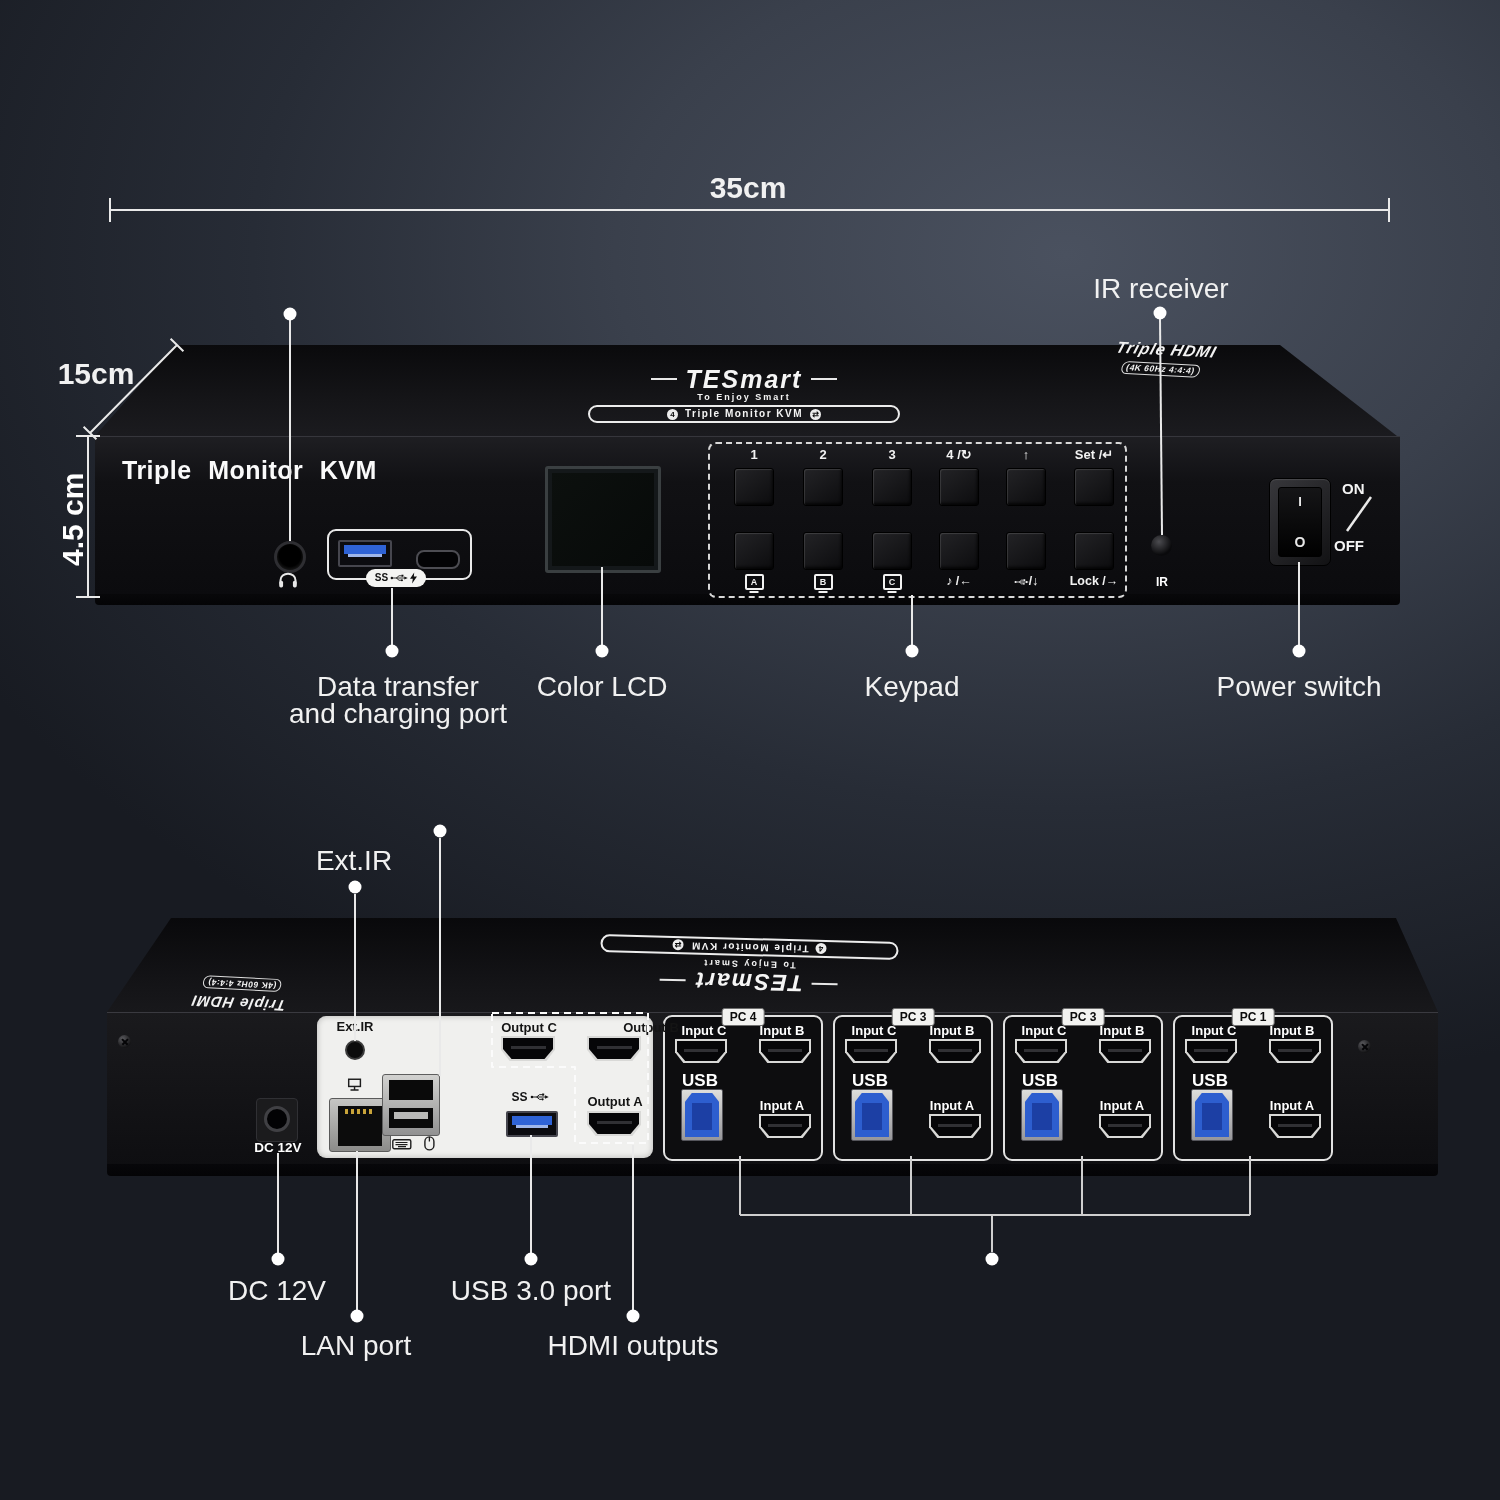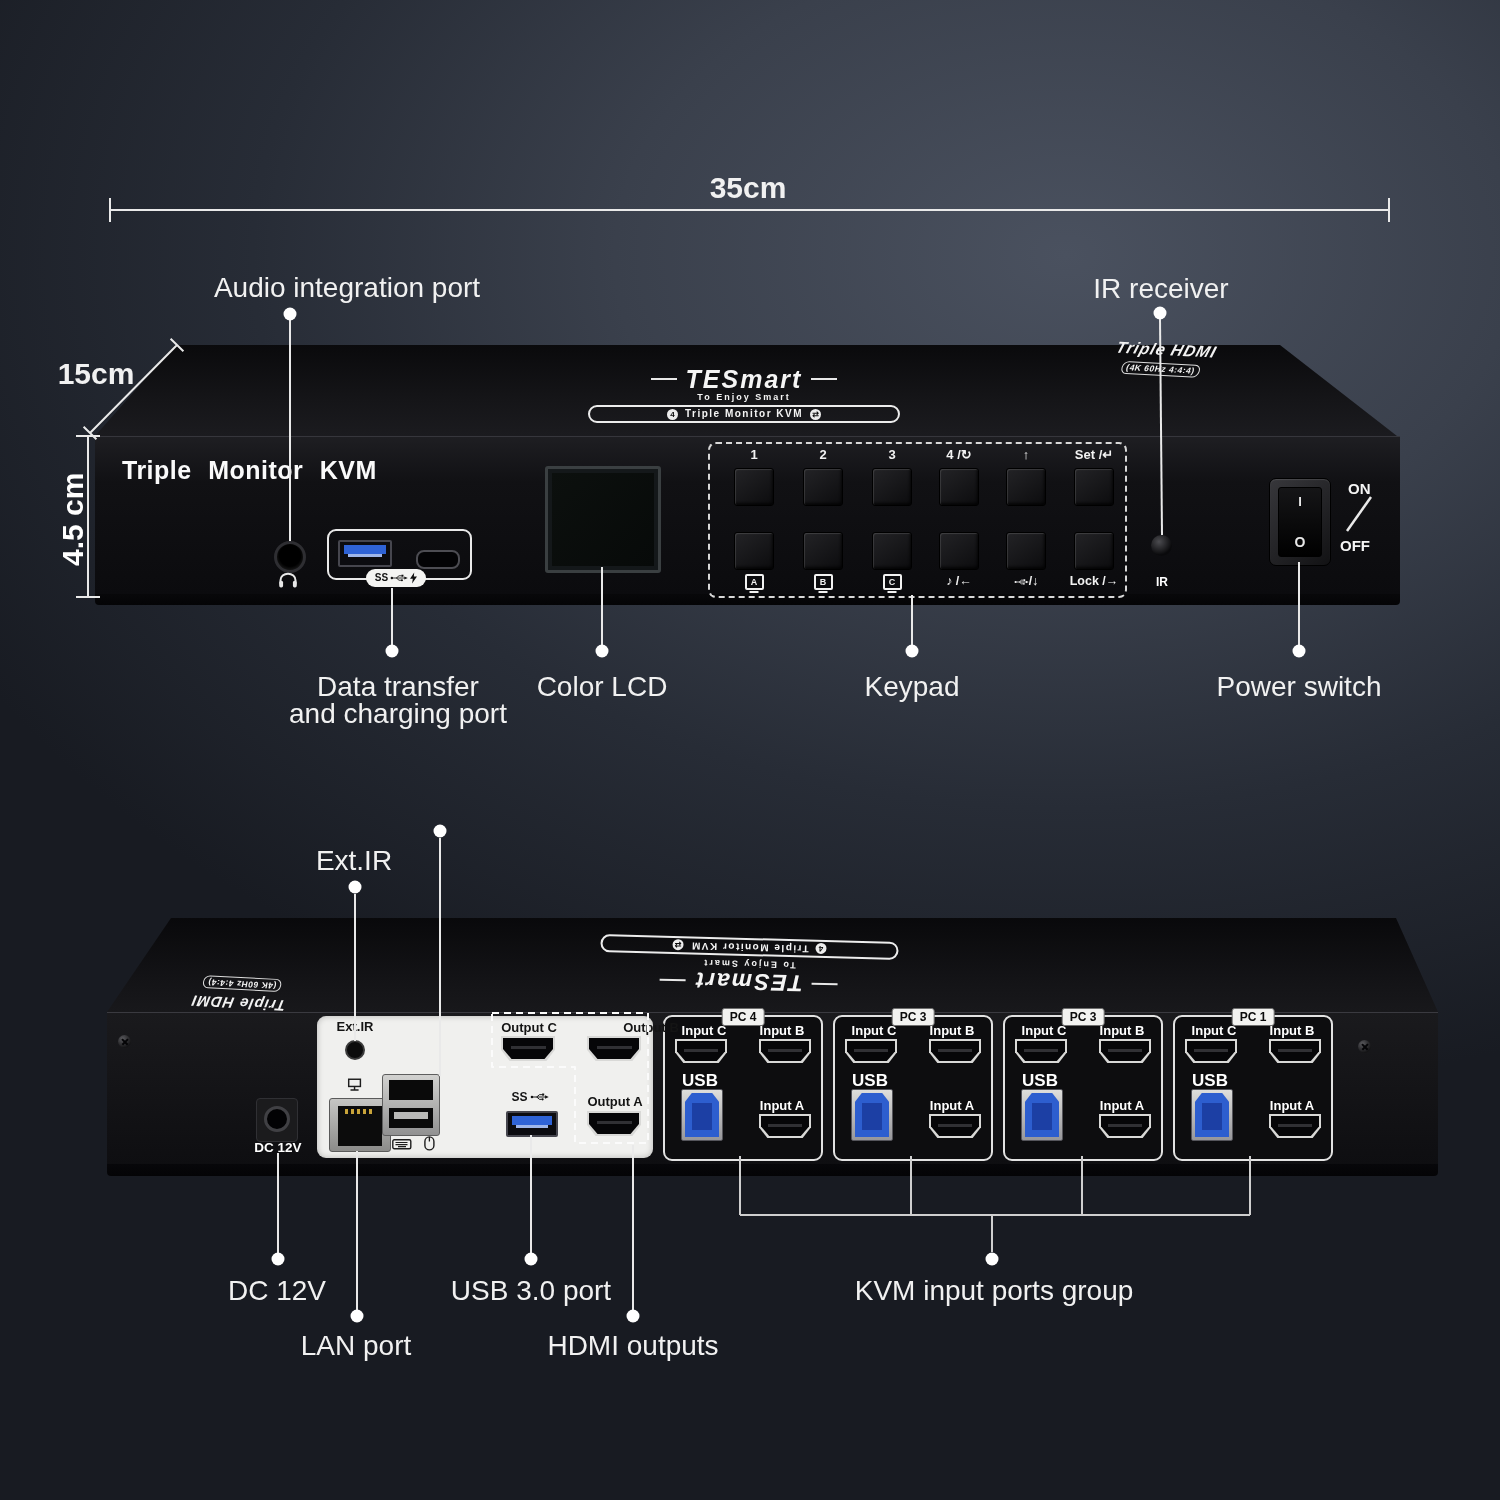--- a/index.html
+++ b/index.html
@@ -96,21 +96,21 @@
     bottom:-5px;width:9px;height:2px;background:#f2f2f2;}
   .ir-dome{position:absolute;left:1151px;top:535px;width:21px;height:21px;border-radius:50%;z-index:6;
     background:radial-gradient(circle at 38% 32%,#4c4c50,#0a0a0c 68%);}
   .power-switch{position:absolute;left:1269px;top:478px;width:60px;height:86px;z-index:6;
     background:linear-gradient(135deg,#37373b,#121214);border:1px solid #000;border-radius:7px;
     box-shadow:inset 0 1px 1px rgba(255,255,255,.12);}
   .rocker{position:absolute;inset:8px;background:linear-gradient(#151517,#000);border-radius:3px;
     border:1px solid #000;color:#e8e8e8;}
   .rocker .pi{position:absolute;top:7px;left:0;right:0;text-align:center;font:700 13px/14px "Liberation Sans",sans-serif;}
   .rocker .po{position:absolute;bottom:6px;left:0;right:0;text-align:center;font:700 14px/15px "Liberation Sans",sans-serif;}
-  .onoff{position:absolute;z-index:6;color:#f5f5f5;font:700 15px/17px "Liberation Sans",sans-serif;margin-left:6px;}
+  .onoff{position:absolute;z-index:6;color:#f5f5f5;font:700 15px/17px "Liberation Sans",sans-serif;}
 
   
   .white-panel{position:absolute;left:317px;top:1016px;width:336px;height:142px;z-index:5;
     background:#f0f0ee;border-radius:9px;box-shadow:inset 0 0 6px rgba(0,0,0,.25);}
   .extir-jack{position:absolute;left:345px;top:1040px;width:16px;height:16px;border-radius:50%;
     background:#0c0c0c;border:2px solid #3b3b3b;z-index:7;}
   .rj45{position:absolute;left:329px;top:1098px;width:60px;height:52px;z-index:7;
     background:linear-gradient(#c6c6c4,#8b8b89);border:1px solid #5a5a5a;border-radius:3px;}
   .rj45 i{position:absolute;left:8px;top:7px;width:44px;height:40px;background:#0c0c0c;display:block;}
   .rj45 i::after{content:'';position:absolute;left:7px;top:3px;right:7px;height:5px;
@@ -461,28 +461,26 @@
       <circle cx="531" cy="1259" r="6.5"></circle>
         <circle cx="633" cy="1316" r="6.5"></circle>
       <circle cx="992" cy="1259" r="6.5"></circle>
     </g>
   </svg>
 
   <div class="lbl b" style="left:748px;top:171px;">35cm</div>
   <div class="lbl b" style="left:96px;top:357px;">15cm</div>
   <div class="dim-v">4.5 cm</div>
 
-  <div class="lbl" style="left:347px;top:271px;">Audio integration port</div>
   <div class="lbl" style="left:1161px;top:272px;">IR receiver</div>
   <div class="lbl" style="left:398px;top:670px;">Data transfer</div>
   <div class="lbl" style="left:398px;top:697px;">and charging port</div>
   <div class="lbl" style="left:602px;top:670px;">Color LCD</div>
   <div class="lbl" style="left:912px;top:670px;">Keypad</div>
   <div class="lbl" style="left:1299px;top:670px;">Power switch</div>
 
   <div class="lbl" style="left:354px;top:844px;">Ext.IR</div>
   <div class="lbl" style="left:277px;top:1274px;">DC 12V</div>
   <div class="lbl" style="left:356px;top:1329px;">LAN port</div>
   <div class="lbl" style="left:531px;top:1274px;">USB 3.0 port</div>
   <div class="lbl" style="left:633px;top:1329px;">HDMI outputs</div>
-  <div class="lbl" style="left:994px;top:1274px;">KVM input ports group</div>
 
 </div>
 
 </body></html>

